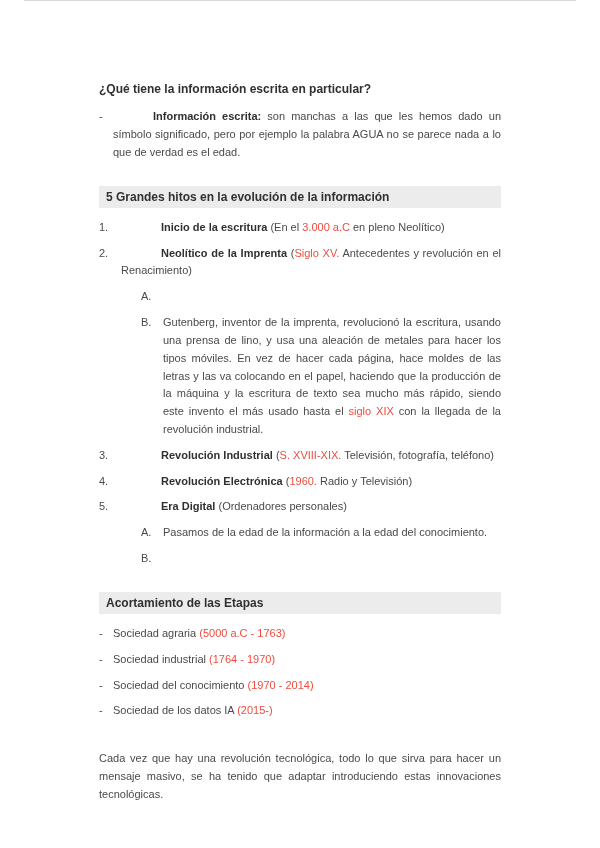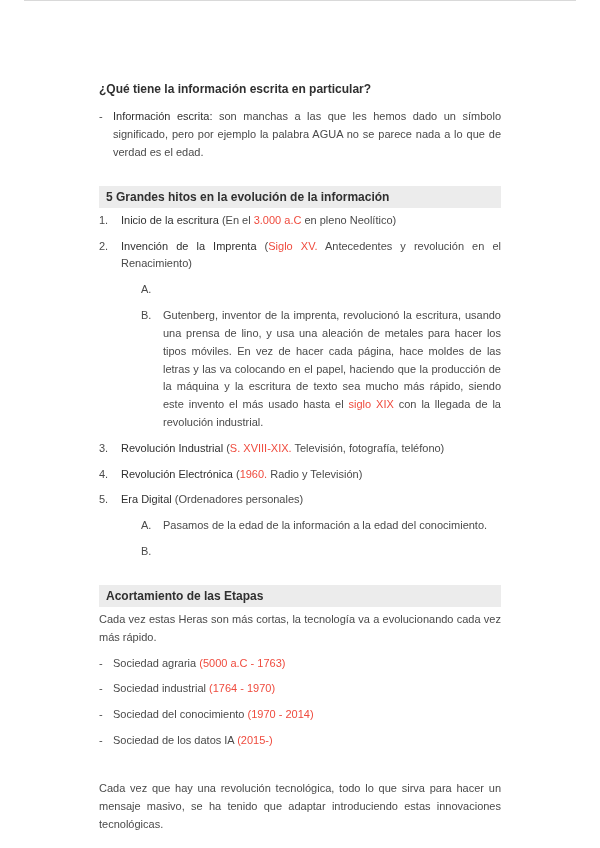--- a/index.html
+++ b/index.html
@@ -22,32 +22,32 @@
     font-size: 12px;
     font-weight: bold;
     color: var(--heading, #303030);
     line-height: 1.35;
     margin: 0 0 11px 0;
   }
   .heading.banded {
     background: var(--band, #ececec);
     padding: 3px 7px;
     margin-top: 24px;
-    margin-bottom: 4px;
+    margin-bottom: 11px;
   }
   .doc-section:first-child .heading { margin-top: 0; }
   .block { display: flex; margin-bottom: 8px; }
   .block.para { display: block; text-align: justify; }
   .block .marker { flex: 0 0 auto; }
   .bullet .marker { width: 14px; }
   .num .marker { width: 22px; }
   .letter { padding-left: 42px; }
   .letter .marker { width: 22px; }
   .runs { flex: 1 1 auto; min-width: 0; text-align: justify; }
-  .b { font-weight: normal; color: var(--heading, #363636); }
+  .b { font-weight: bold; color: var(--heading, #363636); margin-left: 40px; }
   .r { color: var(--accent, #ef4b3e); }
   .spaced { margin-top: 30px; }
 </style>
 </head>
 <body>
 
 <main class="page">
     <section class="doc-section">
       <h2 class="heading">¿Qué tiene la información escrita en particular?</h2>
       <div class="block bullet">
@@ -56,21 +56,21 @@
       </div>
     </section>
     <section class="doc-section">
       <h2 class="heading banded">5 Grandes hitos en la evolución de la información</h2>
       <div class="block num">
         <span class="marker">1.</span>
         <span class="runs"><span class="b">Inicio de la escritura</span><span> (En el </span><span class="r">3.000 a.C</span><span> en pleno Neolítico)</span></span>
       </div>
       <div class="block num">
         <span class="marker">2.</span>
-        <span class="runs"><span class="b">Invención de la Imprenta</span><span> (</span><span class="r">Siglo XV.</span><span> Antecedentes y revolución en el Renacimiento)</span></span>
+        <span class="runs"><span class="b">Neolítico de la Imprenta</span><span> (</span><span class="r">Siglo XV.</span><span> Antecedentes y revolución en el Renacimiento)</span></span>
       </div>
       <div class="block letter">
         <span class="marker">A.</span>
       </div>
       <div class="block letter">
         <span class="marker">B.</span>
         <span class="runs"><span>Gutenberg, inventor de la imprenta, revolucionó la escritura, usando una prensa de lino, y usa una aleación de metales para hacer los tipos móviles. En vez de hacer cada página, hace moldes de las letras y las va colocando en el papel, haciendo que la producción de la máquina y la escritura de texto sea mucho más rápido, siendo este invento el más usado hasta el </span><span class="r">siglo XIX</span><span> con la llegada de la revolución industrial.</span></span>
       </div>
       <div class="block num">
         <span class="marker">3.</span>
@@ -87,21 +87,20 @@
       <div class="block letter">
         <span class="marker">A.</span>
         <span class="runs"><span>Pasamos de la edad de la información a la edad del conocimiento.</span></span>
       </div>
       <div class="block letter">
         <span class="marker">B.</span>
       </div>
     </section>
     <section class="doc-section">
       <h2 class="heading banded">Acortamiento de las Etapas</h2>
-      <div class="block para"><span class="runs"><span>Cada vez estas Heras son más cortas, la tecnología va a evolucionando cada vez más rápido.</span></span></div>
       <div class="block bullet">
         <span class="marker">-</span>
         <span class="runs"><span>Sociedad agraria </span><span class="r">(5000 a.C - 1763)</span></span>
       </div>
       <div class="block bullet">
         <span class="marker">-</span>
         <span class="runs"><span>Sociedad industrial </span><span class="r">(1764 - 1970)</span></span>
       </div>
       <div class="block bullet">
         <span class="marker">-</span>

